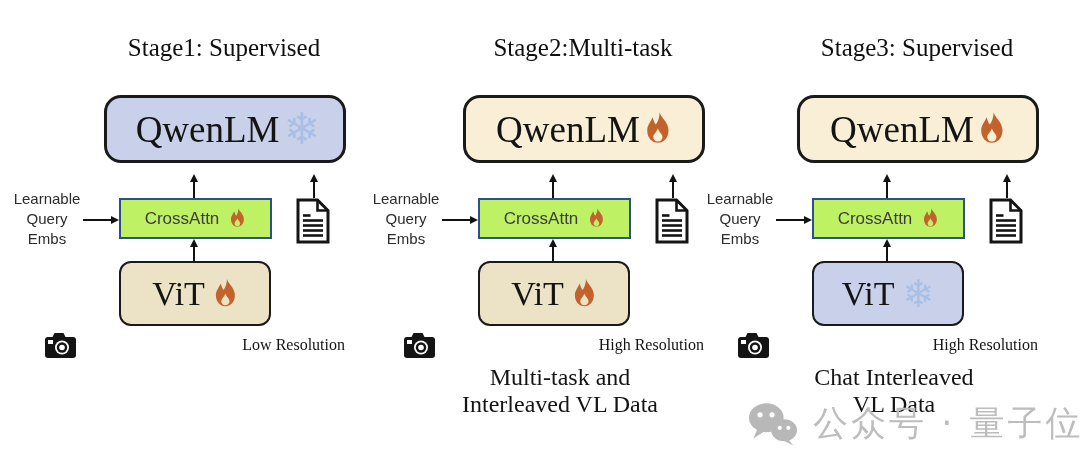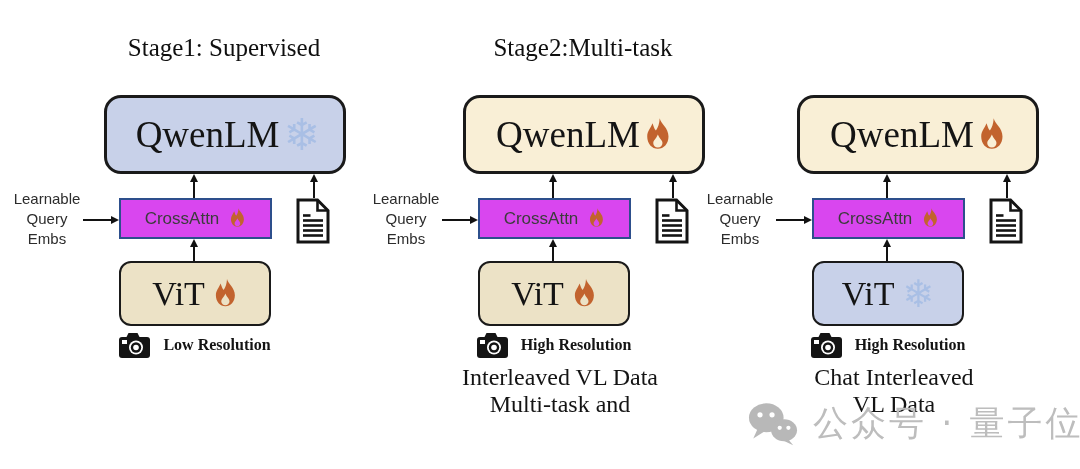--- a/index.html
+++ b/index.html
@@ -12,25 +12,25 @@
   #p2{left:348px}
   #p3{left:682px}
 
   .title{
     position:absolute;left:35px;top:14px;width:400px;height:66px;
     display:flex;flex-direction:column;justify-content:center;align-items:center;
     font-size:25px;line-height:29px;color:#0f0f0f;text-align:center;
   }
 
   .box{position:absolute;display:flex;align-items:center;justify-content:center;box-sizing:border-box;}
-  .lm-box{left:115px;top:95px;width:242px;height:79px;border:3px solid #1a1a1a;border-radius:17px;gap:4px;}
+  .lm-box{left:115px;top:95px;width:242px;height:68px;border:3px solid #1a1a1a;border-radius:17px;gap:4px;}
   .lm-label{font-size:37px;}
   .vit-box{left:130px;top:261px;width:152px;height:65px;border:2.5px solid #1a1a1a;border-radius:12px;gap:8px;}
   .vit-label{font-size:34px;}
-  .ca-box{left:130px;top:198px;width:153px;height:41px;border:2.5px solid #2d4f8c;background:#d946ef;gap:10px;}
+  .ca-box{left:130px;top:198px;width:153px;height:41px;border:2.5px solid #2d4f8c;background:#bef264;gap:10px;}
   .ca-label{font-family:"Liberation Sans", sans-serif;font-size:17px;color:#3c3c3c;}
 
   .state-slot{display:flex;align-items:center;}
   .snowflake-icon{color:#a9bfe5;font-family:"DejaVu Sans", sans-serif;line-height:1;}
   .lm-box .snowflake-icon{font-size:44px;margin-right:-6px;}
   .vit-box .snowflake-icon{font-size:38px;}
   .flame-icon{display:block;}
   .lm-box .flame-icon{width:28px;height:34px;}
   .ca-box .flame-icon{width:17px;height:21px;}
   .vit-box .flame-icon{width:25px;height:30px;}
@@ -48,21 +48,21 @@
     border-top:4.5px solid transparent;border-bottom:4.5px solid transparent;border-left:8px solid #121212;}
   .a-lm{left:204px;top:181px;height:17px;}
   .a-doc{left:324px;top:181px;height:17px;}
   .a-vit{left:204px;top:246px;height:15px;}
   .a-q{left:94px;top:219px;width:28px;}
 
   .doc{position:absolute;left:306px;top:198px;}
 
   .cam-row{
     position:absolute;left:56px;top:330px;width:300px;height:30px;
-    display:flex;align-items:center;justify-content:center;gap:13px;font-weight:bold;
+    display:flex;align-items:center;justify-content:space-between;gap:13px;
   }
   .res-label{font-size:16px;white-space:nowrap;}
 
   .caption{
     position:absolute;left:62px;top:364px;width:300px;height:54px;
     display:flex;flex-direction:column;justify-content:center;
     font-size:24px;line-height:27px;text-align:center;white-space:nowrap;
   }
 
   .wm{position:absolute;left:748px;top:400px;display:flex;align-items:center;gap:15px;}
@@ -233,27 +233,28 @@
   </div>
 
   <div class="cam-row">
     <svg width="31" height="27" viewBox="0 0 31 27">
         <use href="#camera-def"></use>
       </svg>
     <span class="res-label">High Resolution</span>
   </div>
 
   <div class="caption">
+    <div>Multi-task and</div>
     <div>Interleaved VL Data</div>
-    <div>Multi-task and</div>
   </div>
 </section>
 
 <section class="panel" id="p3">
   <div class="title">
+    <div>Stage3: Supervised</div>
   </div>
 
   <div class="box lm-box" data-state="tuned" style="background-color: rgb(249, 239, 214);">
     <span class="lm-label">QwenLM</span>
     <span class="state-slot">
       <svg class="flame-icon" viewBox="0 0 20 24">
           <use href="#flame-def"></use>
         </svg>
 
     </span>

